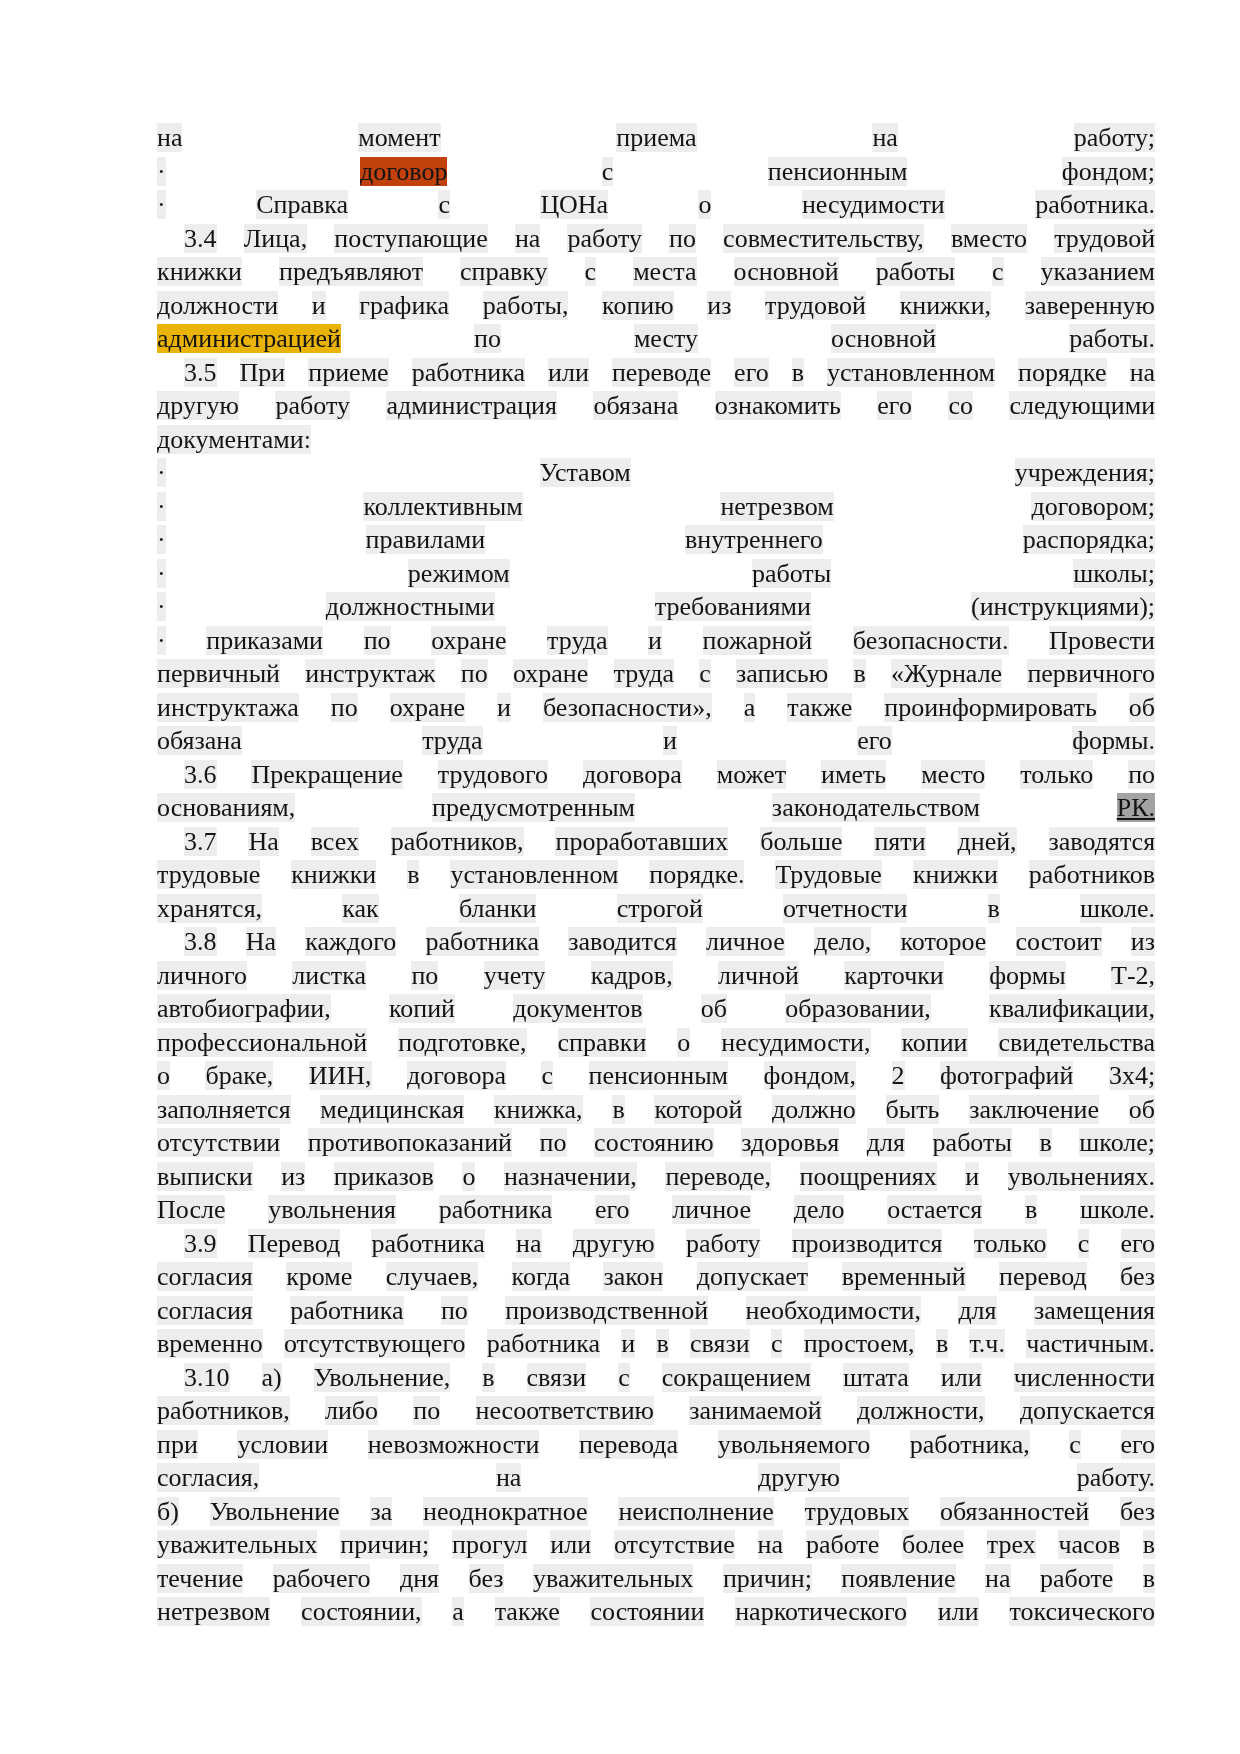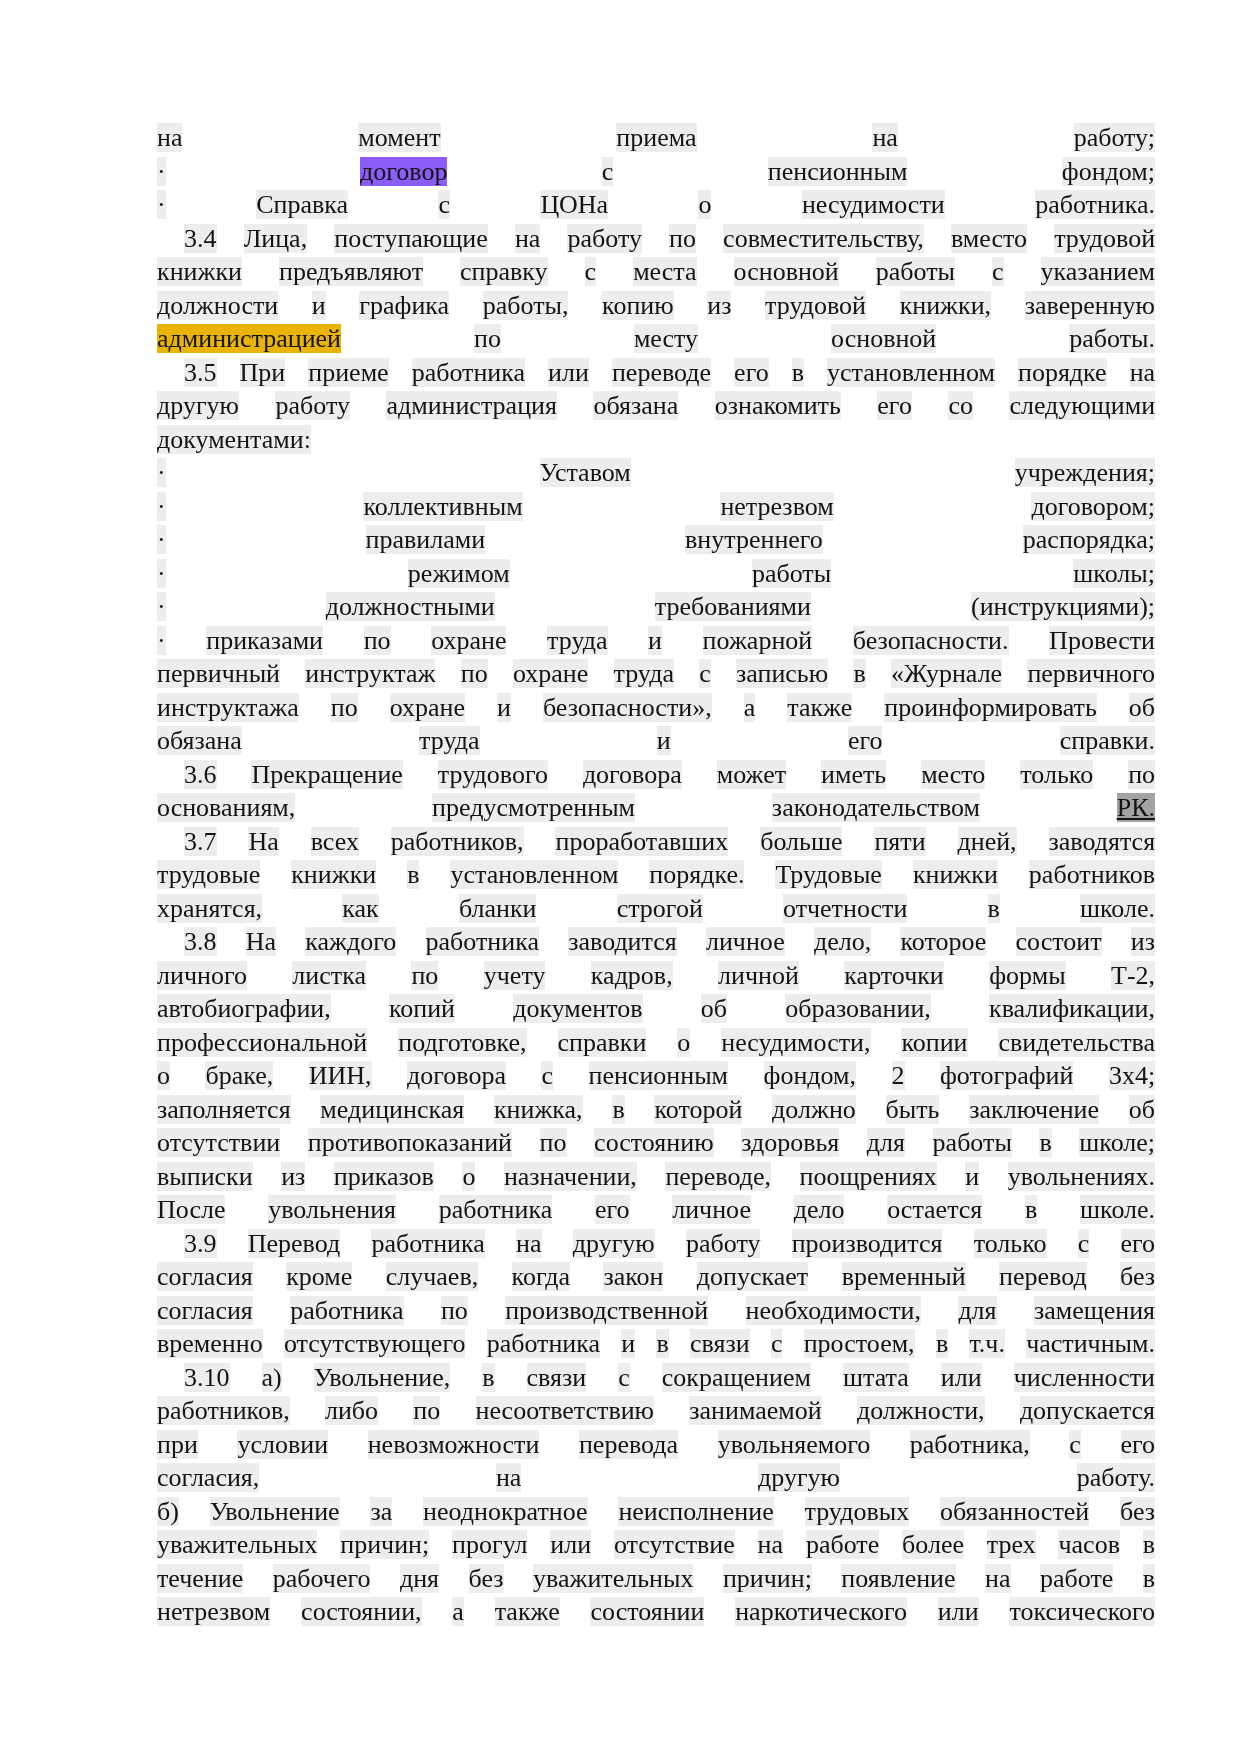--- a/index.html
+++ b/index.html
@@ -39,38 +39,38 @@
   .line .w {
     background: #ededed;
   }
 </style>
 </head>
 <body>
 
 <div class="page" style="background: rgb(255, 255, 255);">
   <div class="doc-text" style="color: rgb(20, 20, 20);">
       <div class="line"><span class="w" style="background: rgb(237, 237, 237);">на</span> <span class="w" style="background: rgb(237, 237, 237);">момент</span> <span class="w" style="background: rgb(237, 237, 237);">приема</span> <span class="w" style="background: rgb(237, 237, 237);">на</span> <span class="w" style="background: rgb(237, 237, 237);">работу;</span></div>
-      <div class="line"><span class="w" style="background: rgb(237, 237, 237);">·</span> <span class="w" style="background: #8b5cf6; margin-left: 40px;">договор</span> <span class="w" style="background: rgb(237, 237, 237);">с</span> <span class="w" style="background: rgb(237, 237, 237);">пенсионным</span> <span class="w" style="background: rgb(237, 237, 237);">фондом;</span></div>
+      <div class="line"><span class="w" style="background: rgb(237, 237, 237);">·</span> <span class="w" style="background: #c2410c; margin-left: 40px;">договор</span> <span class="w" style="background: rgb(237, 237, 237);">с</span> <span class="w" style="background: rgb(237, 237, 237);">пенсионным</span> <span class="w" style="background: rgb(237, 237, 237);">фондом;</span></div>
       <div class="line"><span class="w" style="background: rgb(237, 237, 237);">·</span> <span class="w" style="background: rgb(237, 237, 237);">Справка</span> <span class="w" style="background: rgb(237, 237, 237);">с</span> <span class="w" style="background: rgb(237, 237, 237);">ЦОНа</span> <span class="w" style="background: rgb(237, 237, 237);">о</span> <span class="w" style="background: rgb(237, 237, 237);">несудимости</span> <span class="w" style="background: rgb(237, 237, 237);">работника.</span></div>
       <div class="line indent"><span class="w" style="background: rgb(237, 237, 237);">3.4</span> <span class="w" style="background: rgb(237, 237, 237);">Лица,</span> <span class="w" style="background: rgb(237, 237, 237);">поступающие</span> <span class="w" style="background: rgb(237, 237, 237);">на</span> <span class="w" style="background: rgb(237, 237, 237);">работу</span> <span class="w" style="background: rgb(237, 237, 237);">по</span> <span class="w" style="background: rgb(237, 237, 237);">совместительству,</span> <span class="w" style="background: rgb(237, 237, 237);">вместо</span> <span class="w" style="background: rgb(237, 237, 237);">трудовой</span></div>
       <div class="line"><span class="w" style="background: rgb(237, 237, 237);">книжки</span> <span class="w" style="background: rgb(237, 237, 237);">предъявляют</span> <span class="w" style="background: rgb(237, 237, 237);">справку</span> <span class="w" style="background: rgb(237, 237, 237);">с</span> <span class="w" style="background: rgb(237, 237, 237);">места</span> <span class="w" style="background: rgb(237, 237, 237);">основной</span> <span class="w" style="background: rgb(237, 237, 237);">работы</span> <span class="w" style="background: rgb(237, 237, 237);">с</span> <span class="w" style="background: rgb(237, 237, 237);">указанием</span></div>
       <div class="line"><span class="w" style="background: rgb(237, 237, 237);">должности</span> <span class="w" style="background: rgb(237, 237, 237);">и</span> <span class="w" style="background: rgb(237, 237, 237);">графика</span> <span class="w" style="background: rgb(237, 237, 237);">работы,</span> <span class="w" style="background: rgb(237, 237, 237);">копию</span> <span class="w" style="background: rgb(237, 237, 237);">из</span> <span class="w" style="background: rgb(237, 237, 237);">трудовой</span> <span class="w" style="background: rgb(237, 237, 237);">книжки,</span> <span class="w" style="background: rgb(237, 237, 237);">заверенную</span></div>
       <div class="line"><span class="w" style="background: #eab308;">администрацией</span> <span class="w" style="background: rgb(237, 237, 237);">по</span> <span class="w" style="background: rgb(237, 237, 237);">месту</span> <span class="w" style="background: rgb(237, 237, 237);">основной</span> <span class="w" style="background: rgb(237, 237, 237);">работы.</span></div>
       <div class="line indent"><span class="w" style="background: rgb(237, 237, 237);">3.5</span> <span class="w" style="background: rgb(237, 237, 237);">При</span> <span class="w" style="background: rgb(237, 237, 237);">приеме</span> <span class="w" style="background: rgb(237, 237, 237);">работника</span> <span class="w" style="background: rgb(237, 237, 237);">или</span> <span class="w" style="background: rgb(237, 237, 237);">переводе</span> <span class="w" style="background: rgb(237, 237, 237);">его</span> <span class="w" style="background: rgb(237, 237, 237);">в</span> <span class="w" style="background: rgb(237, 237, 237);">установленном</span> <span class="w" style="background: rgb(237, 237, 237);">порядке</span> <span class="w" style="background: rgb(237, 237, 237);">на</span></div>
       <div class="line"><span class="w" style="background: rgb(237, 237, 237);">другую</span> <span class="w" style="background: rgb(237, 237, 237);">работу</span> <span class="w" style="background: rgb(237, 237, 237);">администрация</span> <span class="w" style="background: rgb(237, 237, 237);">обязана</span> <span class="w" style="background: rgb(237, 237, 237);">ознакомить</span> <span class="w" style="background: rgb(237, 237, 237);">его</span> <span class="w" style="background: rgb(237, 237, 237);">со</span> <span class="w" style="background: rgb(237, 237, 237);">следующими</span></div>
       <div class="line"><span class="w" style="background: rgb(237, 237, 237);">документами:</span></div>
       <div class="line"><span class="w" style="background: rgb(237, 237, 237);">·</span> <span class="w" style="background: rgb(237, 237, 237);">Уставом</span> <span class="w" style="background: rgb(237, 237, 237); margin-left: 10px;">учреждения;</span></div>
       <div class="line"><span class="w" style="background: rgb(237, 237, 237);">·</span> <span class="w" style="background: rgb(237, 237, 237);">коллективным</span> <span class="w" style="background: rgb(237, 237, 237);">нетрезвом</span> <span class="w" style="background: rgb(237, 237, 237);">договором;</span></div>
       <div class="line"><span class="w" style="background: rgb(237, 237, 237);">·</span> <span class="w" style="background: rgb(237, 237, 237);">правилами</span> <span class="w" style="background: rgb(237, 237, 237);">внутреннего</span> <span class="w" style="background: rgb(237, 237, 237);">распорядка;</span></div>
       <div class="line"><span class="w" style="background: rgb(237, 237, 237);">·</span> <span class="w" style="background: rgb(237, 237, 237);">режимом</span> <span class="w" style="background: rgb(237, 237, 237);">работы</span> <span class="w" style="background: rgb(237, 237, 237);">школы;</span></div>
       <div class="line"><span class="w" style="background: rgb(237, 237, 237);">·</span> <span class="w" style="background: rgb(237, 237, 237);">должностными</span> <span class="w" style="background: rgb(237, 237, 237);">требованиями</span> <span class="w" style="background: rgb(237, 237, 237);">(инструкциями);</span></div>
       <div class="line"><span class="w" style="background: rgb(237, 237, 237);">·</span> <span class="w" style="background: rgb(237, 237, 237);">приказами</span> <span class="w" style="background: rgb(237, 237, 237);">по</span> <span class="w" style="background: rgb(237, 237, 237);">охране</span> <span class="w" style="background: rgb(237, 237, 237);">труда</span> <span class="w" style="background: rgb(237, 237, 237);">и</span> <span class="w" style="background: rgb(237, 237, 237);">пожарной</span> <span class="w" style="background: rgb(237, 237, 237);">безопасности.</span> <span class="w" style="background: rgb(237, 237, 237);">Провести</span></div>
       <div class="line"><span class="w" style="background: rgb(237, 237, 237);">первичный</span> <span class="w" style="background: rgb(237, 237, 237);">инструктаж</span> <span class="w" style="background: rgb(237, 237, 237);">по</span> <span class="w" style="background: rgb(237, 237, 237);">охране</span> <span class="w" style="background: rgb(237, 237, 237);">труда</span> <span class="w" style="background: rgb(237, 237, 237);">с</span> <span class="w" style="background: rgb(237, 237, 237);">записью</span> <span class="w" style="background: rgb(237, 237, 237);">в</span> <span class="w" style="background: rgb(237, 237, 237);">«Журнале</span> <span class="w" style="background: rgb(237, 237, 237);">первичного</span></div>
       <div class="line"><span class="w" style="background: rgb(237, 237, 237);">инструктажа</span> <span class="w" style="background: rgb(237, 237, 237);">по</span> <span class="w" style="background: rgb(237, 237, 237);">охране</span> <span class="w" style="background: rgb(237, 237, 237);">и</span> <span class="w" style="background: rgb(237, 237, 237);">безопасности»,</span> <span class="w" style="background: rgb(237, 237, 237);">а</span> <span class="w" style="background: rgb(237, 237, 237);">также</span> <span class="w" style="background: rgb(237, 237, 237);">проинформировать</span> <span class="w" style="background: rgb(237, 237, 237);">об</span></div>
-      <div class="line"><span class="w" style="background: rgb(237, 237, 237);">обязана</span> <span class="w" style="background: rgb(237, 237, 237);">труда</span> <span class="w" style="background: rgb(237, 237, 237);">и</span> <span class="w" style="background: rgb(237, 237, 237);">его</span> <span class="w" style="background: rgb(237, 237, 237);">справки.</span></div>
+      <div class="line"><span class="w" style="background: rgb(237, 237, 237);">обязана</span> <span class="w" style="background: rgb(237, 237, 237);">труда</span> <span class="w" style="background: rgb(237, 237, 237);">и</span> <span class="w" style="background: rgb(237, 237, 237);">его</span> <span class="w" style="background: rgb(237, 237, 237);">формы.</span></div>
       <div class="line indent"><span class="w" style="background: rgb(237, 237, 237);">3.6</span> <span class="w" style="background: rgb(237, 237, 237);">Прекращение</span> <span class="w" style="background: rgb(237, 237, 237);">трудового</span> <span class="w" style="background: rgb(237, 237, 237);">договора</span> <span class="w" style="background: rgb(237, 237, 237);">может</span> <span class="w" style="background: rgb(237, 237, 237);">иметь</span> <span class="w" style="background: rgb(237, 237, 237);">место</span> <span class="w" style="background: rgb(237, 237, 237);">только</span> <span class="w" style="background: rgb(237, 237, 237);">по</span></div>
       <div class="line"><span class="w" style="background: rgb(237, 237, 237);">основаниям,</span> <span class="w" style="background: rgb(237, 237, 237);">предусмотренным</span> <span class="w" style="background: rgb(237, 237, 237);">законодательством</span> <span class="w" style="background: #a3a3a3; text-decoration: underline;">РК.</span></div>
       <div class="line indent"><span class="w" style="background: rgb(237, 237, 237);">3.7</span> <span class="w" style="background: rgb(237, 237, 237);">На</span> <span class="w" style="background: rgb(237, 237, 237);">всех</span> <span class="w" style="background: rgb(237, 237, 237);">работников,</span> <span class="w" style="background: rgb(237, 237, 237);">проработавших</span> <span class="w" style="background: rgb(237, 237, 237);">больше</span> <span class="w" style="background: rgb(237, 237, 237);">пяти</span> <span class="w" style="background: rgb(237, 237, 237);">дней,</span> <span class="w" style="background: rgb(237, 237, 237);">заводятся</span></div>
       <div class="line"><span class="w" style="background: rgb(237, 237, 237);">трудовые</span> <span class="w" style="background: rgb(237, 237, 237);">книжки</span> <span class="w" style="background: rgb(237, 237, 237);">в</span> <span class="w" style="background: rgb(237, 237, 237);">установленном</span> <span class="w" style="background: rgb(237, 237, 237);">порядке.</span> <span class="w" style="background: rgb(237, 237, 237);">Трудовые</span> <span class="w" style="background: rgb(237, 237, 237);">книжки</span> <span class="w" style="background: rgb(237, 237, 237);">работников</span></div>
       <div class="line"><span class="w" style="background: rgb(237, 237, 237);">хранятся,</span> <span class="w" style="background: rgb(237, 237, 237);">как</span> <span class="w" style="background: rgb(237, 237, 237);">бланки</span> <span class="w" style="background: rgb(237, 237, 237);">строгой</span> <span class="w" style="background: rgb(237, 237, 237);">отчетности</span> <span class="w" style="background: rgb(237, 237, 237);">в</span> <span class="w" style="background: rgb(237, 237, 237);">школе.</span></div>
       <div class="line indent"><span class="w" style="background: rgb(237, 237, 237);">3.8</span> <span class="w" style="background: rgb(237, 237, 237);">На</span> <span class="w" style="background: rgb(237, 237, 237);">каждого</span> <span class="w" style="background: rgb(237, 237, 237);">работника</span> <span class="w" style="background: rgb(237, 237, 237);">заводится</span> <span class="w" style="background: rgb(237, 237, 237);">личное</span> <span class="w" style="background: rgb(237, 237, 237);">дело,</span> <span class="w" style="background: rgb(237, 237, 237);">которое</span> <span class="w" style="background: rgb(237, 237, 237);">состоит</span> <span class="w" style="background: rgb(237, 237, 237);">из</span></div>
       <div class="line"><span class="w" style="background: rgb(237, 237, 237);">личного</span> <span class="w" style="background: rgb(237, 237, 237);">листка</span> <span class="w" style="background: rgb(237, 237, 237);">по</span> <span class="w" style="background: rgb(237, 237, 237);">учету</span> <span class="w" style="background: rgb(237, 237, 237);">кадров,</span> <span class="w" style="background: rgb(237, 237, 237);">личной</span> <span class="w" style="background: rgb(237, 237, 237);">карточки</span> <span class="w" style="background: rgb(237, 237, 237);">формы</span> <span class="w" style="background: rgb(237, 237, 237);">Т-2,</span></div>
       <div class="line"><span class="w" style="background: rgb(237, 237, 237);">автобиографии,</span> <span class="w" style="background: rgb(237, 237, 237);">копий</span> <span class="w" style="background: rgb(237, 237, 237);">документов</span> <span class="w" style="background: rgb(237, 237, 237);">об</span> <span class="w" style="background: rgb(237, 237, 237);">образовании,</span> <span class="w" style="background: rgb(237, 237, 237);">квалификации,</span></div>
       <div class="line"><span class="w" style="background: rgb(237, 237, 237);">профессиональной</span> <span class="w" style="background: rgb(237, 237, 237);">подготовке,</span> <span class="w" style="background: rgb(237, 237, 237);">справки</span> <span class="w" style="background: rgb(237, 237, 237);">о</span> <span class="w" style="background: rgb(237, 237, 237);">несудимости,</span> <span class="w" style="background: rgb(237, 237, 237);">копии</span> <span class="w" style="background: rgb(237, 237, 237);">свидетельства</span></div>
       <div class="line"><span class="w" style="background: rgb(237, 237, 237);">о</span> <span class="w" style="background: rgb(237, 237, 237);">браке,</span> <span class="w" style="background: rgb(237, 237, 237);">ИИН,</span> <span class="w" style="background: rgb(237, 237, 237);">договора</span> <span class="w" style="background: rgb(237, 237, 237);">с</span> <span class="w" style="background: rgb(237, 237, 237);">пенсионным</span> <span class="w" style="background: rgb(237, 237, 237);">фондом,</span> <span class="w" style="background: rgb(237, 237, 237);">2</span> <span class="w" style="background: rgb(237, 237, 237);">фотографий</span> <span class="w" style="background: rgb(237, 237, 237);">3х4;</span></div>

